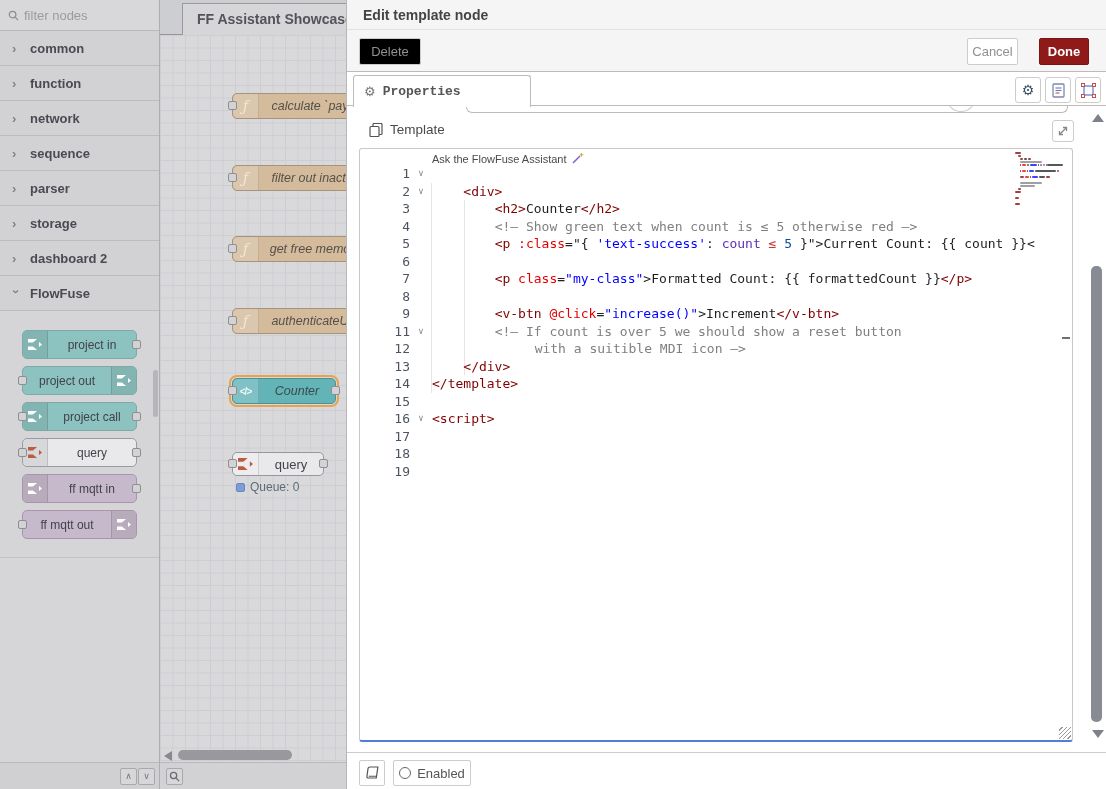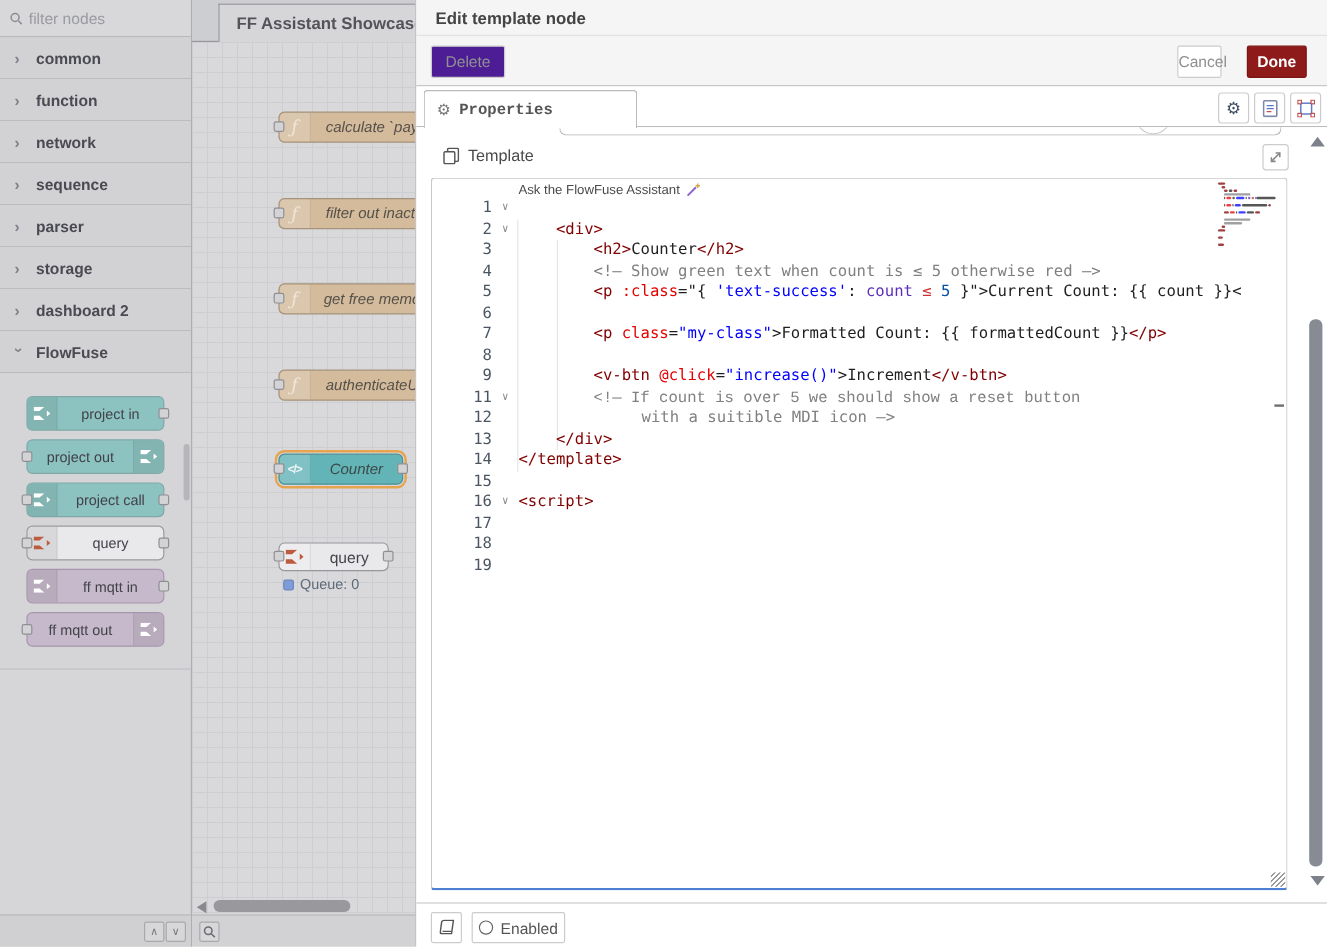--- a/index.html
+++ b/index.html
@@ -53,22 +53,22 @@
   .status-text { font-size:12px; color:#5d6a78; }
   .hscroll-arrow { position:absolute; left:4px; top:751px; width:0; height:0; border-top:5px solid transparent; border-bottom:5px solid transparent; border-right:8px solid #88888d; cursor:pointer; }
   .hscroll-thumb { position:absolute; left:18px; top:750px; width:114px; height:10px; background:#98989d; border-radius:5px; cursor:grab; }
   .ws-footer { position:absolute; left:0; bottom:0; width:100%; height:27px; background:#d2d2d5; border-top:1px solid #b9b9bc; }
 
   
   #dialog { position:absolute; left:346px; top:0; width:760px; height:789px; background:#fff; border-left:1px solid #b6b6b9; }
   .tray-header { height:30px; background:#f5f5f5; border-bottom:1px solid #e2e2e2; font-size:14px; font-weight:bold; color:#444; line-height:30px; padding-left:16px; }
   .tray-toolbar { position:relative; height:42px; background:#f5f5f5; border-bottom:1px solid #bbb; }
   .btn { position:absolute; top:8px; height:27px; background:#fff; border:1px solid #ccc; border-radius:2px; font-size:13px; color:#909090; text-align:center; cursor:pointer; font-family:"Liberation Sans",sans-serif; }
-  .btn-delete { left:12px; width:62px; background:#4c1d95; }
-  .btn-cancel { right:88px; width:37px; }
+  .btn-delete { left:12px; width:62px; background:#000000; }
+  .btn-cancel { right:88px; width:51px; }
   .btn-done  { right:17px; width:50px; color:#fff; border:1px solid #7c1414; font-weight:bold; }
   .tab-row { position:relative; height:34px; background:#fff; }
   .tab-row::after { content:""; position:absolute; left:0; right:0; bottom:0; height:1px; background:#bbb; }
   .prop-tab { position:absolute; left:6px; top:3px; width:178px; height:32px; background:#fff; border:1px solid #bbb; border-bottom:none; border-radius:3px 3px 0 0; z-index:2; display:flex; align-items:center; gap:7px; padding-left:10px; cursor:pointer; }
   .prop-tab .gear { font-size:13px; color:#777; }
   .prop-tab .tlabel { font-size:13px; font-weight:bold; color:#555;font-family:Liberation Mono, monospace; }
   .icon-btn { position:absolute; top:5px; width:26px; height:26px; background:#fff; border:1px solid #ccc; border-radius:3px; display:flex; align-items:center; justify-content:center; cursor:pointer; }
   .tray-body { position:relative; height:646px; background:#fff; overflow:hidden; }
   .remnant-input { position:absolute; left:119px; top:-2px; width:602px; height:9px; border:1px solid #bbb; border-top:none; border-radius:0 0 6px 6px; }
   .remnant-circle { position:absolute; left:600px; top:-20px; width:28px; height:26px; border:1px solid #ccc; border-radius:50%; background:#fff; }
@@ -368,21 +368,21 @@
         <div id="code-area">
             <div class="cl-row"><span class="cl-num">1</span><span class="cl-fold">∨</span></div>
             <div class="cl-row"><span class="cl-num">2</span><span class="cl-fold">∨</span><span class="cl-code"><span style="color: rgb(31, 31, 31);">    </span><span style="color: rgb(128, 0, 0);">&lt;div&gt;</span></span></div>
             <div class="cl-row"><span class="cl-num">3</span><span class="cl-fold"></span><span class="cl-code"><span style="color: rgb(31, 31, 31);">        </span><span style="color: rgb(128, 0, 0);">&lt;h2&gt;</span><span style="color: rgb(31, 31, 31);">Counter</span><span style="color: rgb(128, 0, 0); margin-top: 16px;">&lt;/h2&gt;</span></span></div>
             <div class="cl-row"><span class="cl-num">4</span><span class="cl-fold"></span><span class="cl-code"><span style="color: rgb(31, 31, 31);">        </span><span style="color: rgb(128, 128, 128);">&lt;!— Show green text when count is ≤ 5 otherwise red —&gt;</span></span></div>
             <div class="cl-row"><span class="cl-num">5</span><span class="cl-fold"></span><span class="cl-code"><span style="color: rgb(31, 31, 31);">        </span><span style="color: rgb(128, 0, 0);">&lt;p</span><span style="color: rgb(229, 0, 0);"> :class</span><span style="color: rgb(31, 31, 31);">="{ </span><span style="color: rgb(0, 0, 255);">'text-success'</span><span style="color: rgb(31, 31, 31);">: </span><span style="color: rgb(91, 47, 189);">count</span><span style="color: rgb(205, 49, 49);"> ≤ </span><span style="color: rgb(4, 81, 165);">5</span><span style="color: rgb(31, 31, 31);"> }"&gt;Current Count: {{ count }}&lt;</span></span></div>
             <div class="cl-row"><span class="cl-num">6</span><span class="cl-fold"></span><span class="cl-code"></span></div>
             <div class="cl-row"><span class="cl-num">7</span><span class="cl-fold"></span><span class="cl-code"><span style="color: rgb(31, 31, 31);">        </span><span style="color: rgb(128, 0, 0);">&lt;p</span><span style="color: rgb(229, 0, 0);"> class</span><span style="color: rgb(31, 31, 31);">=</span><span style="color: rgb(0, 0, 255);">"my-class"</span><span style="color: rgb(31, 31, 31);">&gt;Formatted Count: {{ formattedCount }}</span><span style="color: rgb(128, 0, 0);">&lt;/p&gt;</span></span></div>
             <div class="cl-row"><span class="cl-num">8</span><span class="cl-fold"></span><span class="cl-code"></span></div>
             <div class="cl-row"><span class="cl-num">9</span><span class="cl-fold"></span><span class="cl-code"><span style="color: rgb(31, 31, 31);">        </span><span style="color: rgb(128, 0, 0);">&lt;v-btn</span><span style="color: rgb(229, 0, 0);"> @click</span><span style="color: rgb(31, 31, 31);">=</span><span style="color: rgb(0, 0, 255);">"increase()"</span><span style="color: rgb(31, 31, 31);">&gt;Increment</span><span style="color: rgb(128, 0, 0);">&lt;/v-btn&gt;</span></span></div>
-            <div class="cl-row"><span class="cl-num">11</span><span class="cl-fold">∨</span><span class="cl-code"><span style="color: rgb(31, 31, 31);">        </span><span style="color: rgb(128, 128, 128); font-family: Liberation Mono, monospace;">&lt;!— If count is over 5 we should show a reset button</span></span></div>
+            <div class="cl-row"><span class="cl-num">11</span><span class="cl-fold">∨</span><span class="cl-code"><span style="color: rgb(31, 31, 31);">        </span><span style="color: rgb(128, 128, 128);">&lt;!— If count is over 5 we should show a reset button</span></span></div>
             <div class="cl-row"><span class="cl-num">12</span><span class="cl-fold"></span><span class="cl-code"><span style="color: rgb(31, 31, 31);">        </span><span style="color: rgb(128, 128, 128); margin-left: 40px;">with a suitible MDI icon —&gt;</span></span></div>
             <div class="cl-row"><span class="cl-num">13</span><span class="cl-fold"></span><span class="cl-code"><span style="color: rgb(31, 31, 31);">    </span><span style="color: rgb(128, 0, 0);">&lt;/div&gt;</span></span></div>
             <div class="cl-row"><span class="cl-num">14</span><span class="cl-fold"></span><span class="cl-code"><span style="color: rgb(128, 0, 0);">&lt;/template&gt;</span></span></div>
             <div class="cl-row"><span class="cl-num">15</span><span class="cl-fold"></span><span class="cl-code"></span></div>
             <div class="cl-row"><span class="cl-num">16</span><span class="cl-fold">∨</span><span class="cl-code"><span style="color: rgb(128, 0, 0);">&lt;script&gt;</span></span></div>
             <div class="cl-row"><span class="cl-num">17</span><span class="cl-fold"></span><span class="cl-code"></span></div>
             <div class="cl-row"><span class="cl-num">18</span><span class="cl-fold"></span></div>
             <div class="cl-row"><span class="cl-num">19</span><span class="cl-fold"></span><span class="cl-code"></span></div>
           </div>
         <div id="minimap">

